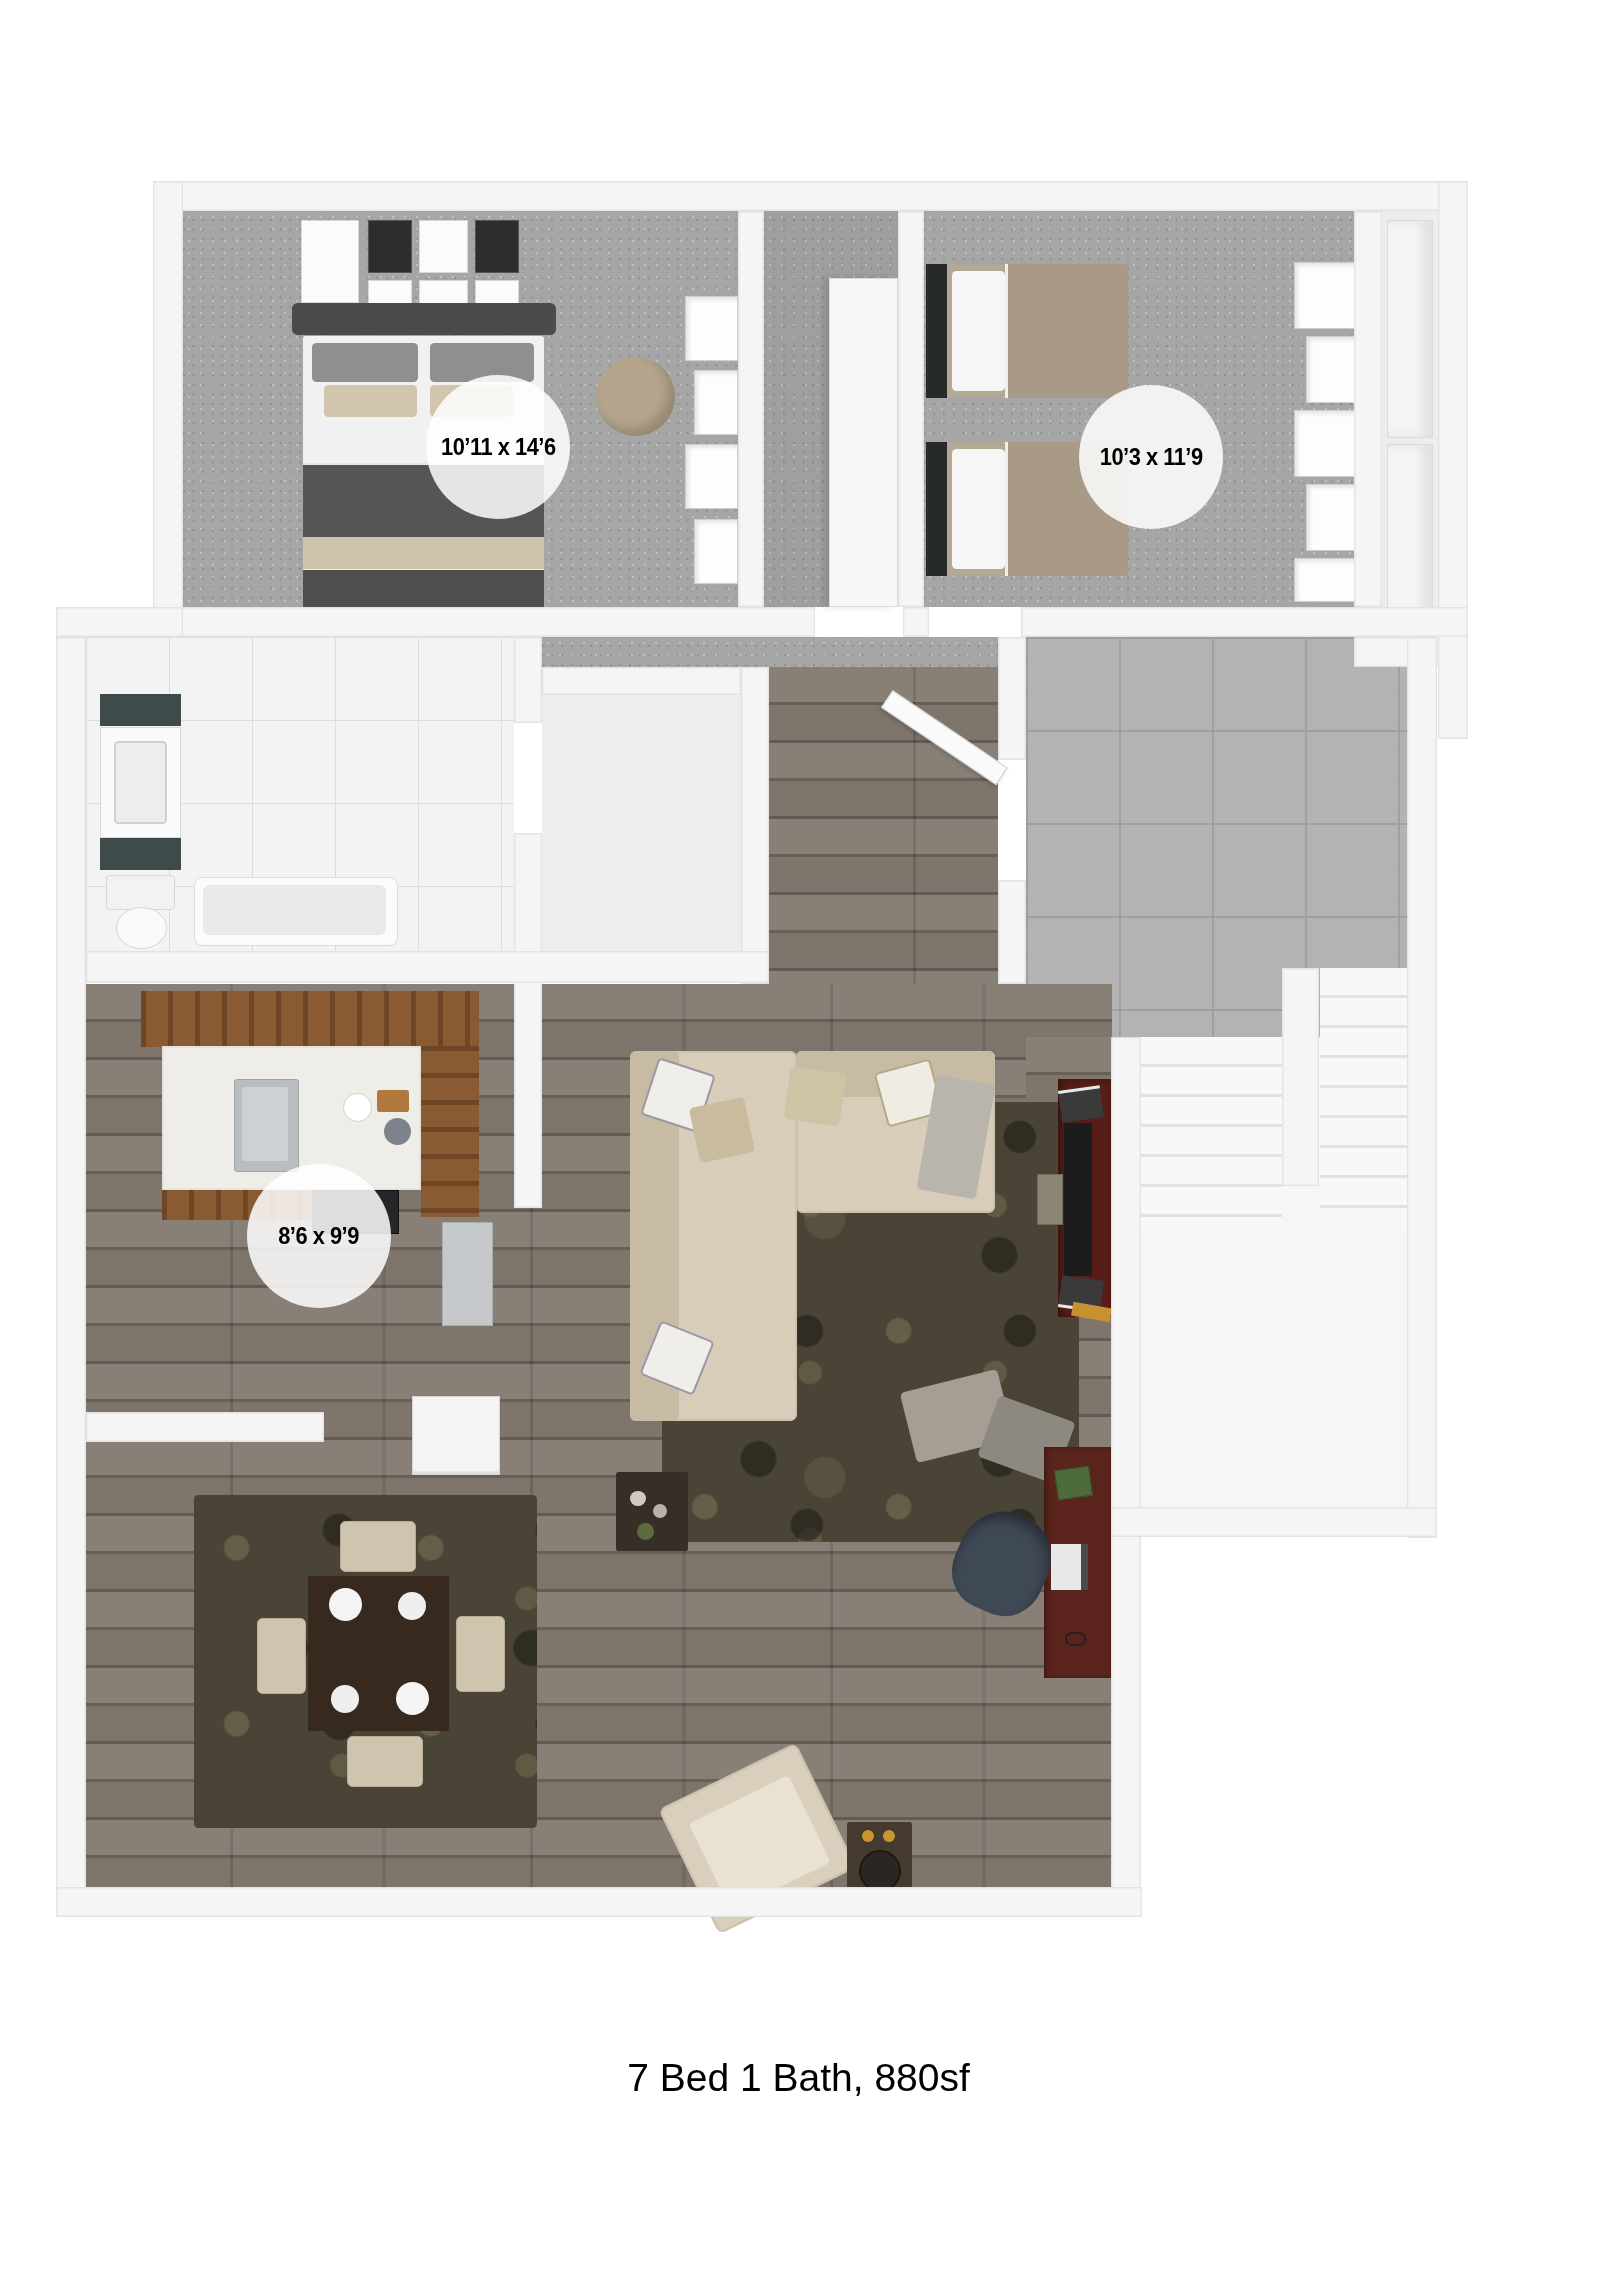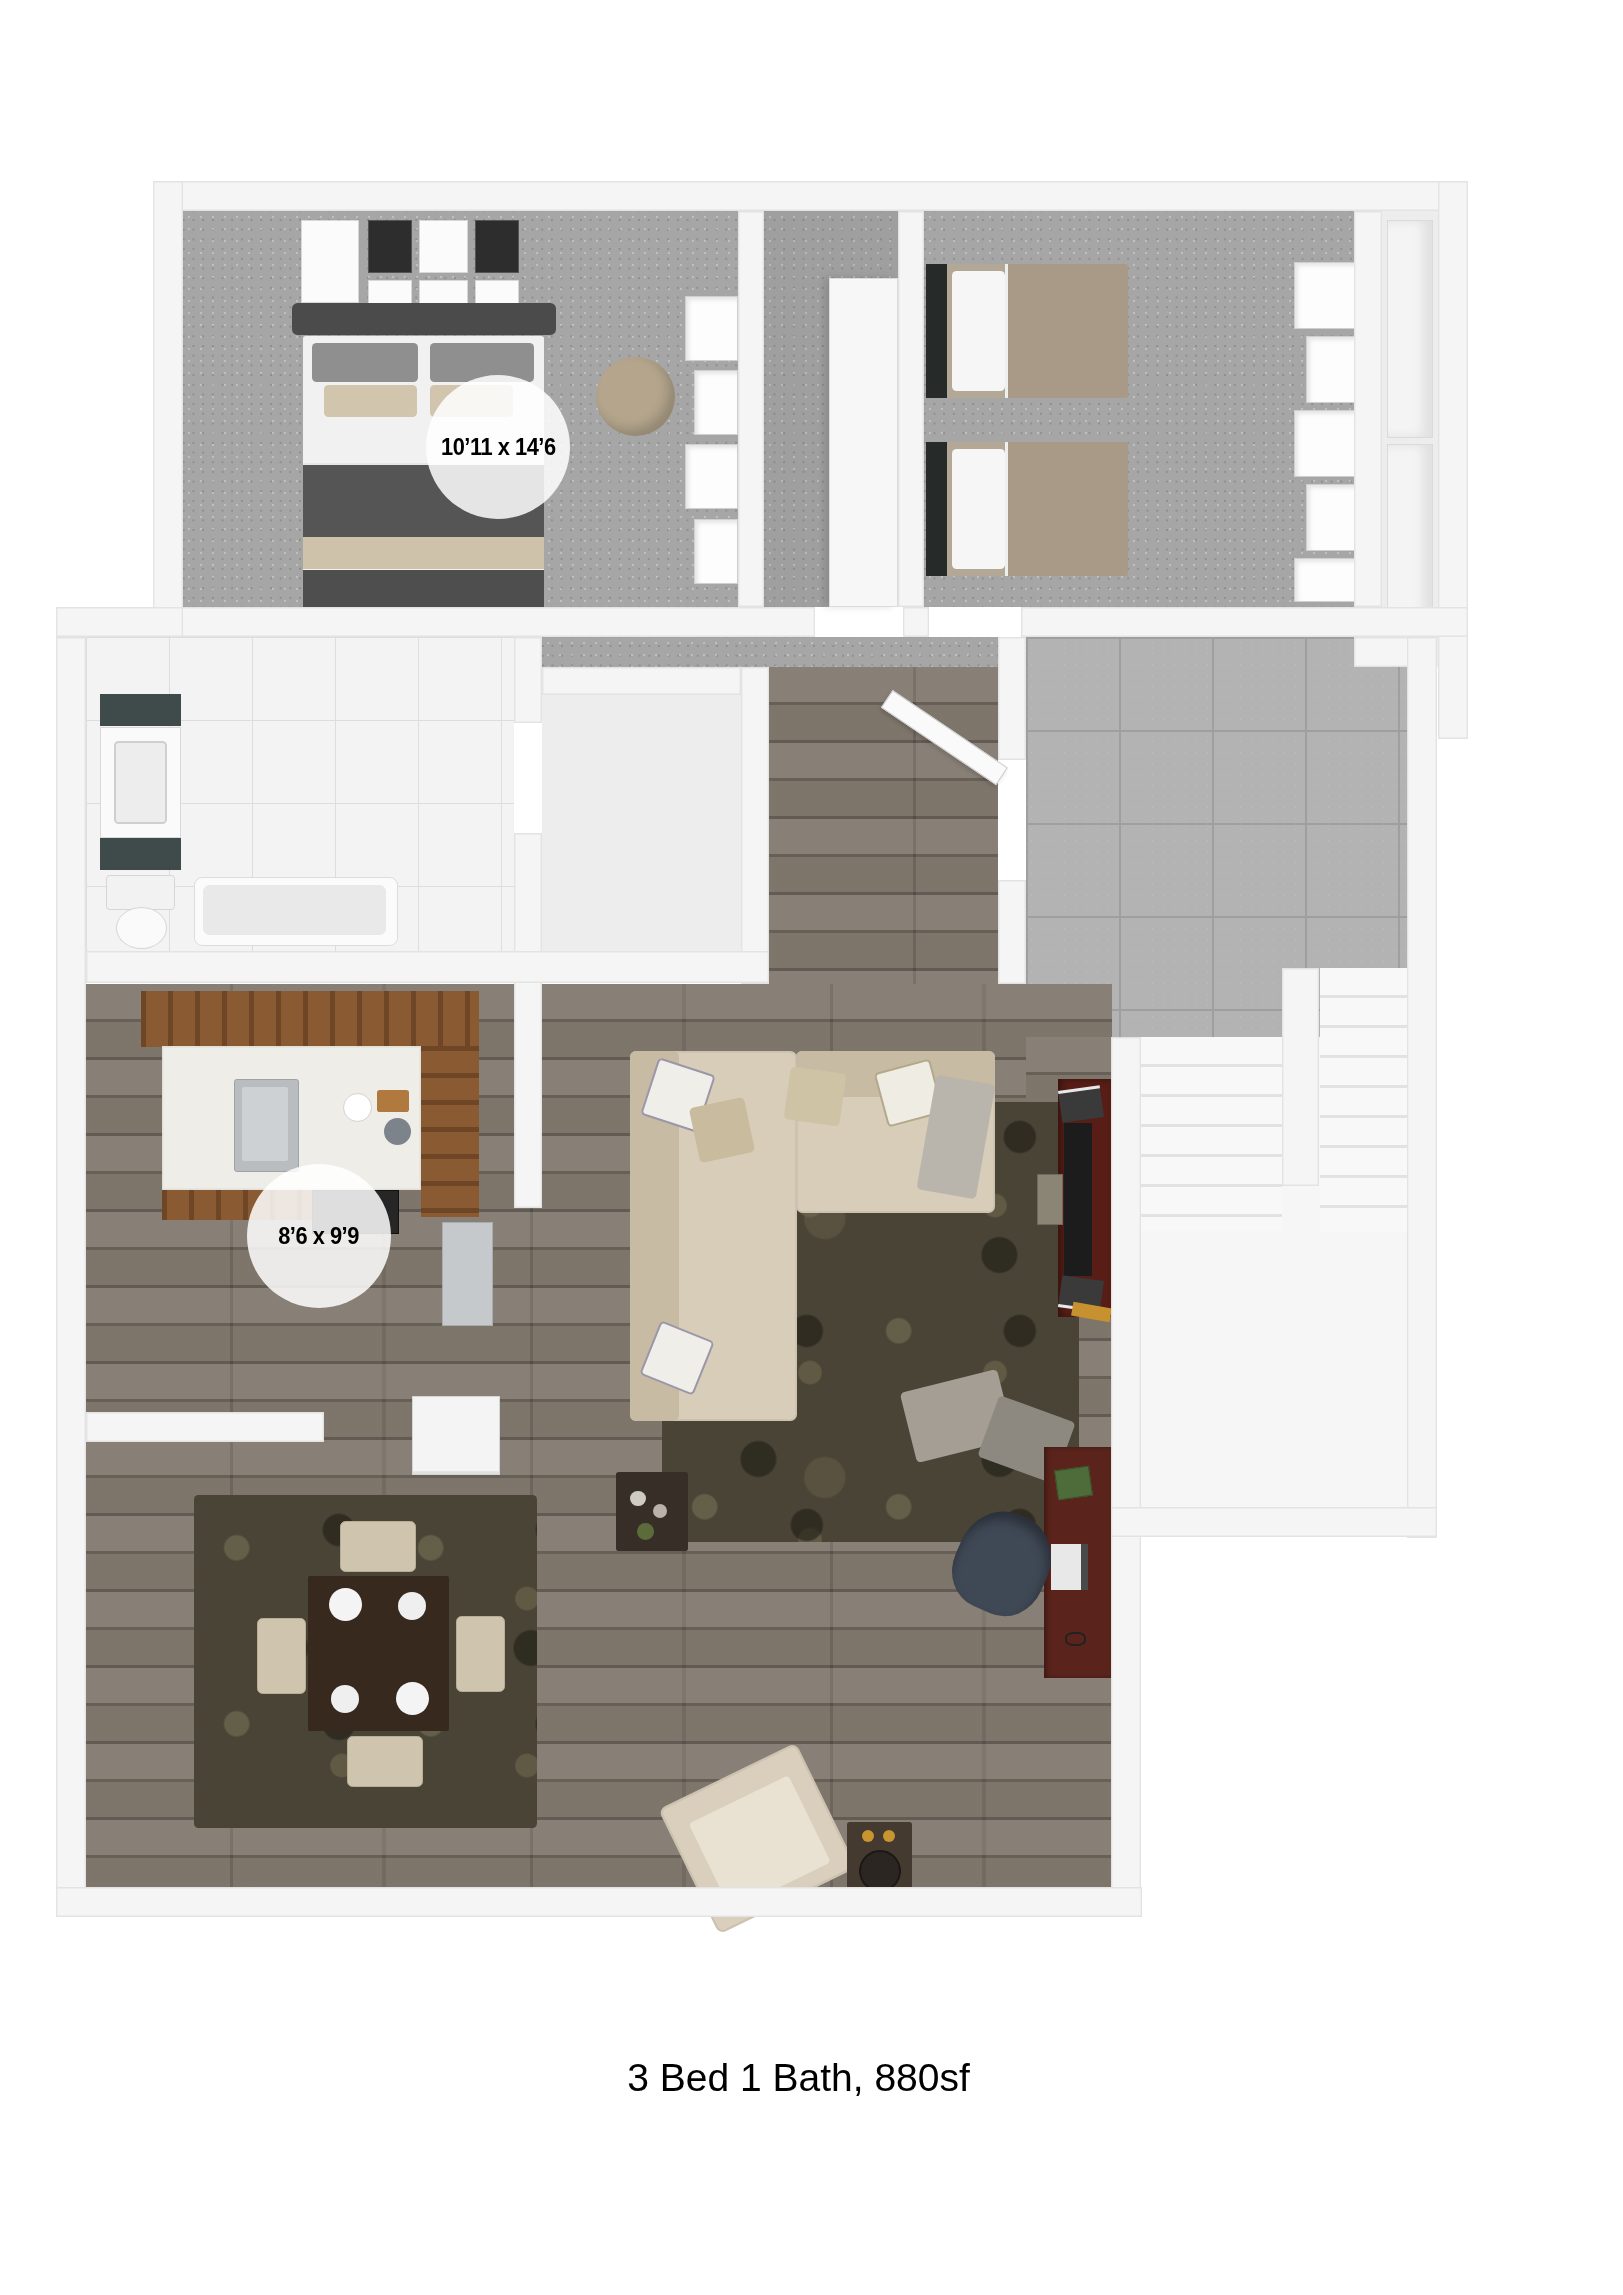--- a/index.html
+++ b/index.html
@@ -280,20 +280,23 @@
     <div class="abs z3 wall" style="left:1407px;top:637px;width:30px;height:901px;"></div>
     <div class="abs z3 wall" style="left:1111px;top:1507px;width:326px;height:30px;"></div>
     <div class="abs z3 wall" style="left:56px;top:1887px;width:1086px;height:30px;"></div>
     <div class="abs z3 wall" style="left:86px;top:1412px;width:238px;height:30px;"></div>
 
     <div class="abs z4" style="left:863px;top:766px;width:139px;height:21px;background:#fafafa;border:1.9px solid #cccccc;transform:rotate(34deg);transform-origin:100% 50%;box-shadow:0 2.8px 4.6px rgba(0,0,0,0.15);"></div>
 
     <div class="dim-circle" style="left:426px;top:375px;">
       <span class="dim-text">10’11 x 14’6</span>
     </div>
+    <div class="dim-circle" style="left:1079px;top:385px;">
+      <span class="dim-text">10’3 x 11’9</span>
+    </div>
     <div class="dim-circle" style="left:247px;top:1164px;">
       <span class="dim-text">8’6 x 9’9</span>
     </div>
   </div>
 
-  <div id="caption">3 Bed 1 Bath, 880sf</div>
+  <div id="caption">7 Bed 1 Bath, 880sf</div>
 </div>
 
 
 </body></html>

